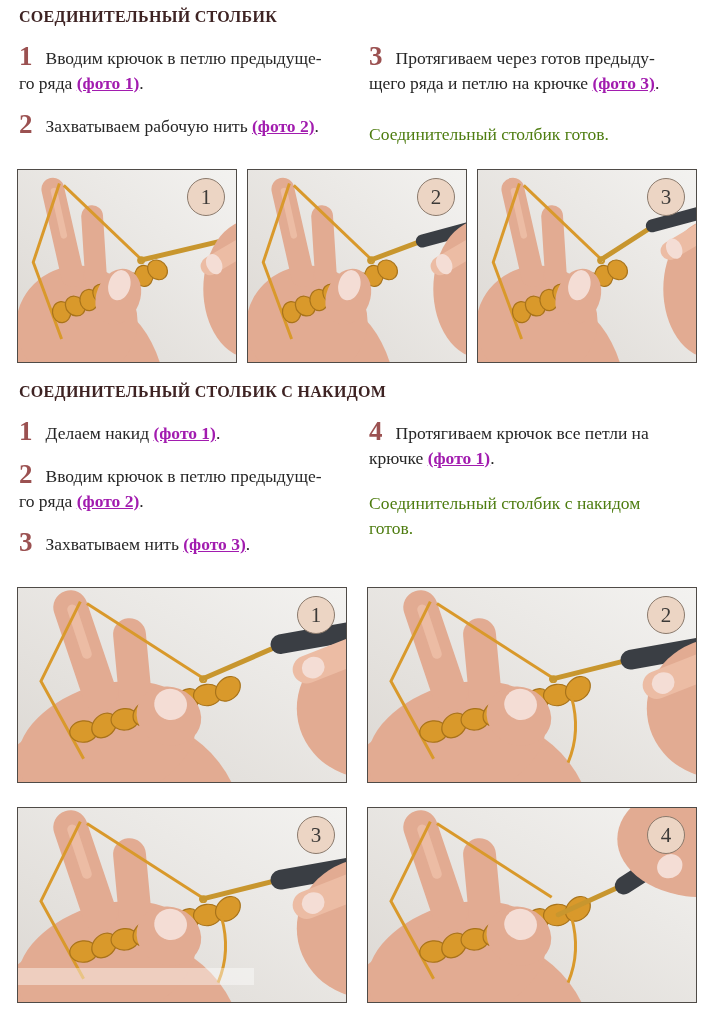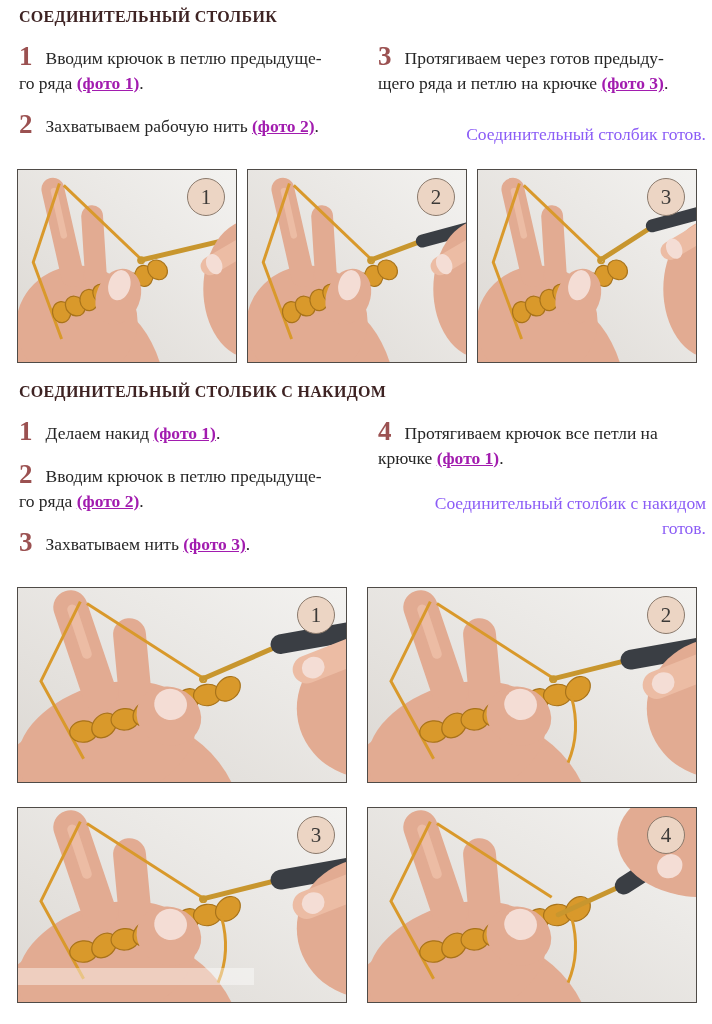--- a/index.html
+++ b/index.html
@@ -5,28 +5,28 @@
   html,body{margin:0;padding:0;}
   body{
     width:712px;height:1024px;overflow:hidden;background:#ffffff;
     font-family:"Liberation Serif","DejaVu Serif",serif;color:#222;
   }
   .page{box-sizing:border-box;width:712px;height:1024px;padding:6px 15px 0 17px;}
   .sec-title{
     font-size:16px;font-weight:bold;color:#3e2323;letter-spacing:.3px;
     margin:2px 0 18px 2px;
   }
-  .steps{display:grid;grid-template-columns:340px 330px;column-gap:19px;margin-bottom:14px;}
+  .steps{display:grid;grid-template-columns:340px 330px;column-gap:10px;margin-bottom:14px;}
   .step{margin:0 0 16px 2px;font-size:17.5px;line-height:25px;color:#262626;}
   .step .num{
     font-size:27px;font-weight:bold;color:#9b5151;line-height:22px;
     margin-right:13px;position:relative;top:1px;
   }
   .step .ref{font-weight:bold;color:#a21caf;text-decoration:underline;}
-  .note{margin:26px 0 0 2px;font-size:17.5px;line-height:25px;color:#8b5cf6;text-align:right;}
+  .note{margin:26px 0 0 2px;font-size:17.5px;line-height:25px;color:#4d7c0f;}
   .note.tight{margin-top:20px;}
   .photo-row{display:flex;gap:10px;margin-bottom:20px;}
   .photo-grid{display:grid;grid-template-columns:330px 330px;gap:24px 20px;margin-top:12px;}
   .photo{
     position:relative;border:1px solid #4f4b47;background:#eceae6;
     box-sizing:border-box;overflow:hidden;
   }
   .photo svg{display:block;}
   .badge{
     position:absolute;top:8px;right:11px;width:36px;height:36px;border-radius:50%;

